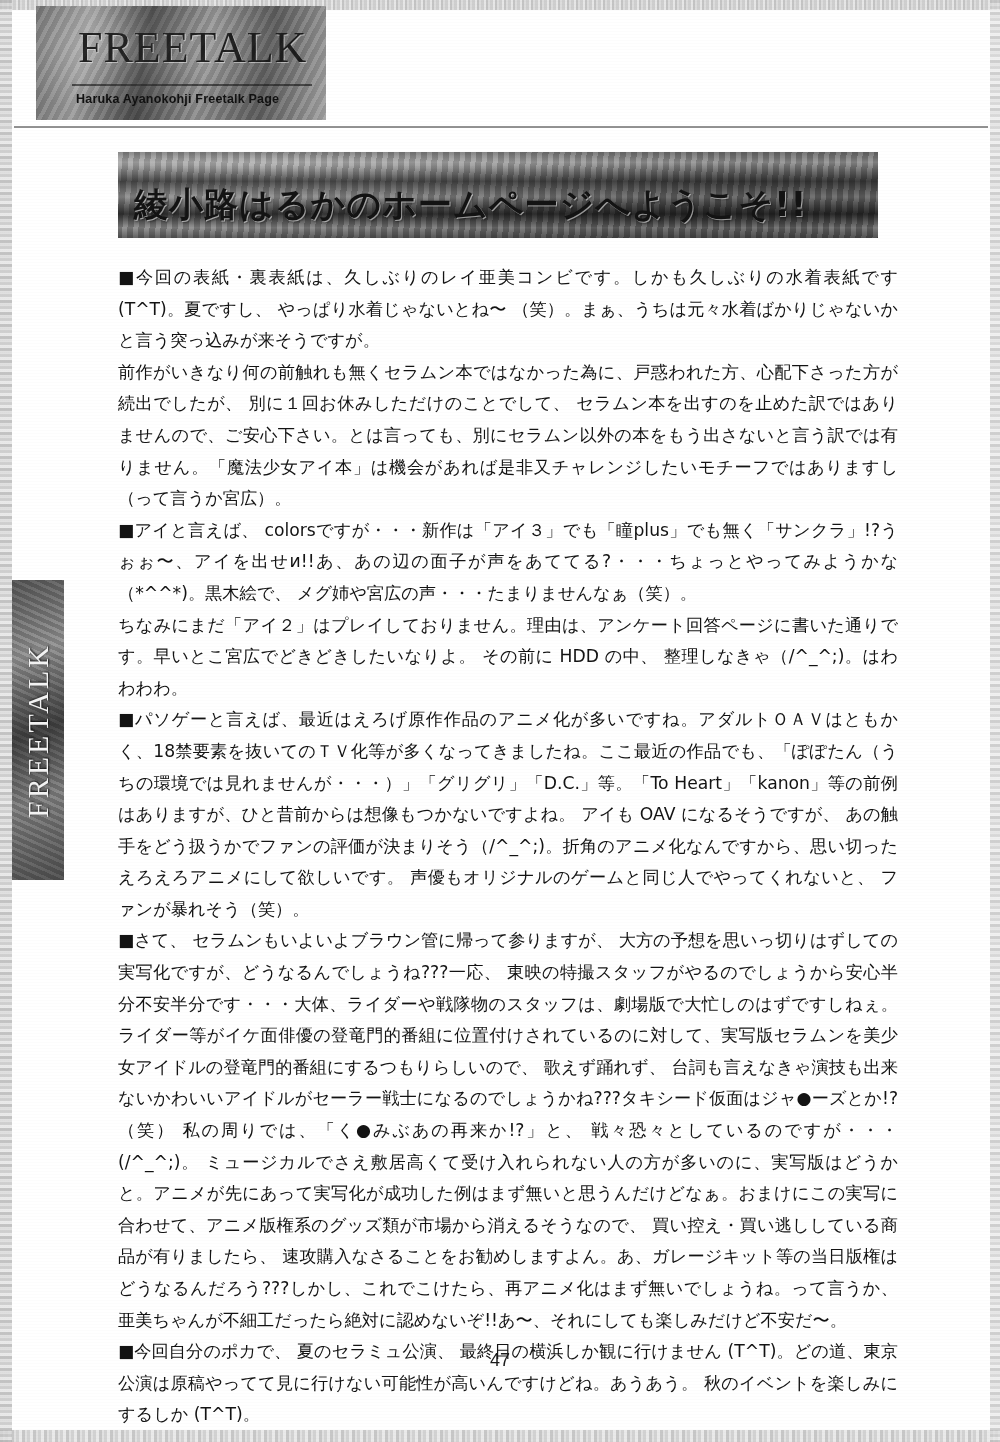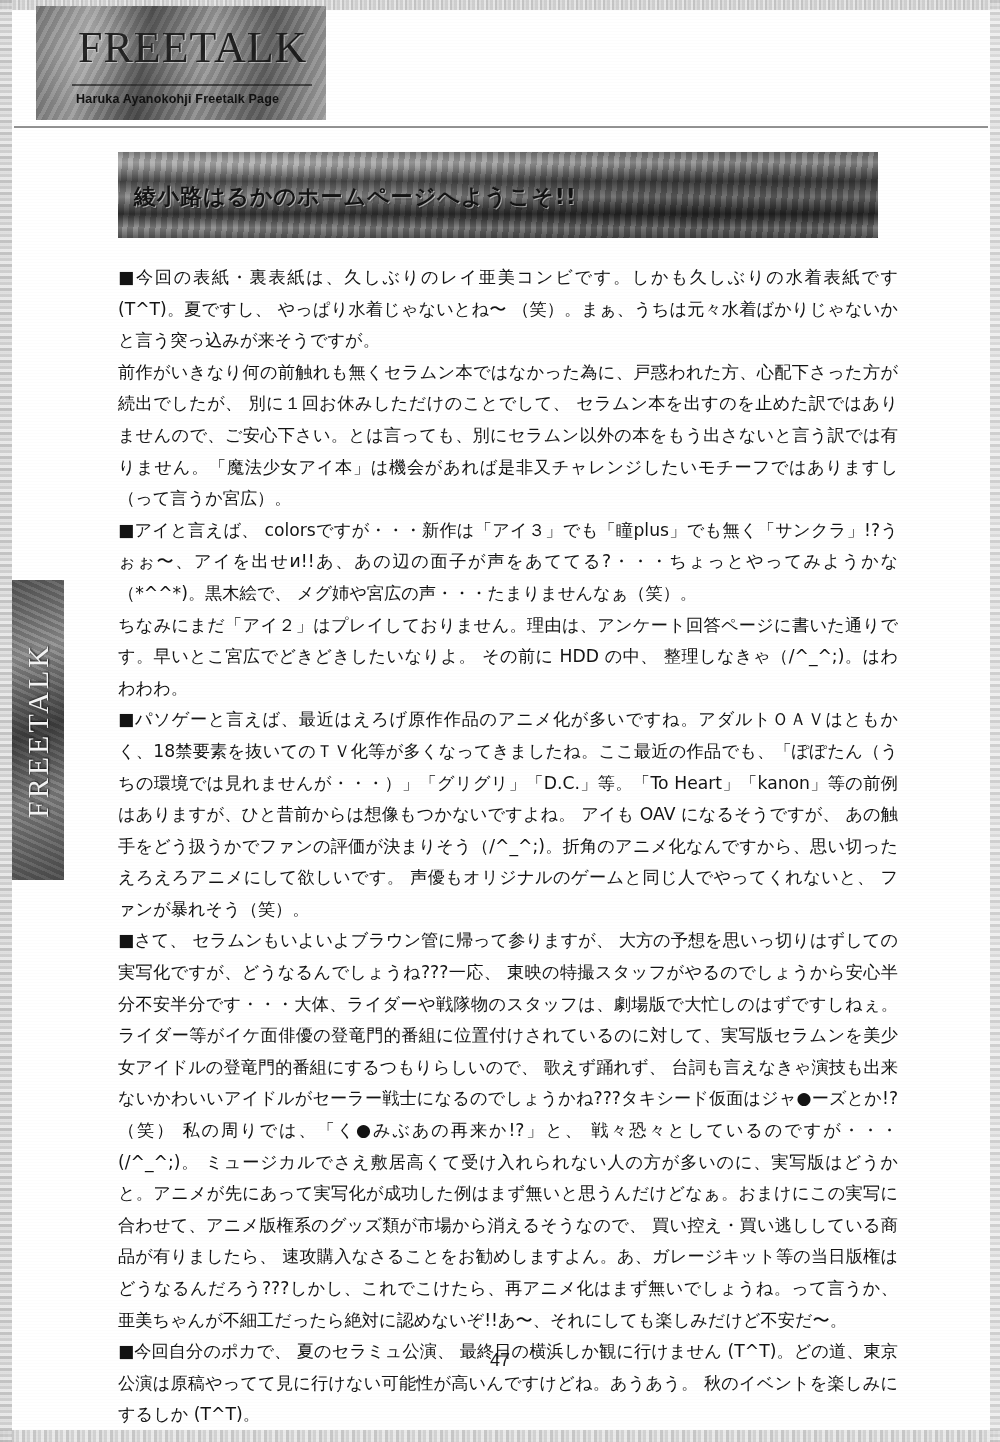--- a/index.html
+++ b/index.html
@@ -167,21 +167,21 @@
     background:
       repeating-linear-gradient(95deg, rgba(255,255,255,.12) 0 5px, rgba(0,0,0,.14) 5px 11px),
       radial-gradient(ellipse at 18% 20%, rgba(255,255,255,.35), rgba(0,0,0,0) 55%),
       radial-gradient(ellipse at 78% 78%, rgba(0,0,0,.35), rgba(0,0,0,0) 60%);
     mix-blend-mode: overlay;
   }
   .banner-text {
     position: absolute;
     left: 16px;
     top: 30px;
-    font-size: 22px;
+    font-size: 34px;
     font-weight: bold;
     color: #131313;
     letter-spacing: 1px;
     text-shadow:
       1px 1px 0 rgba(255,255,255,.55),
       2px 2px 2px rgba(0,0,0,.35);
     white-space: nowrap;
     z-index: 2;
   }
 

